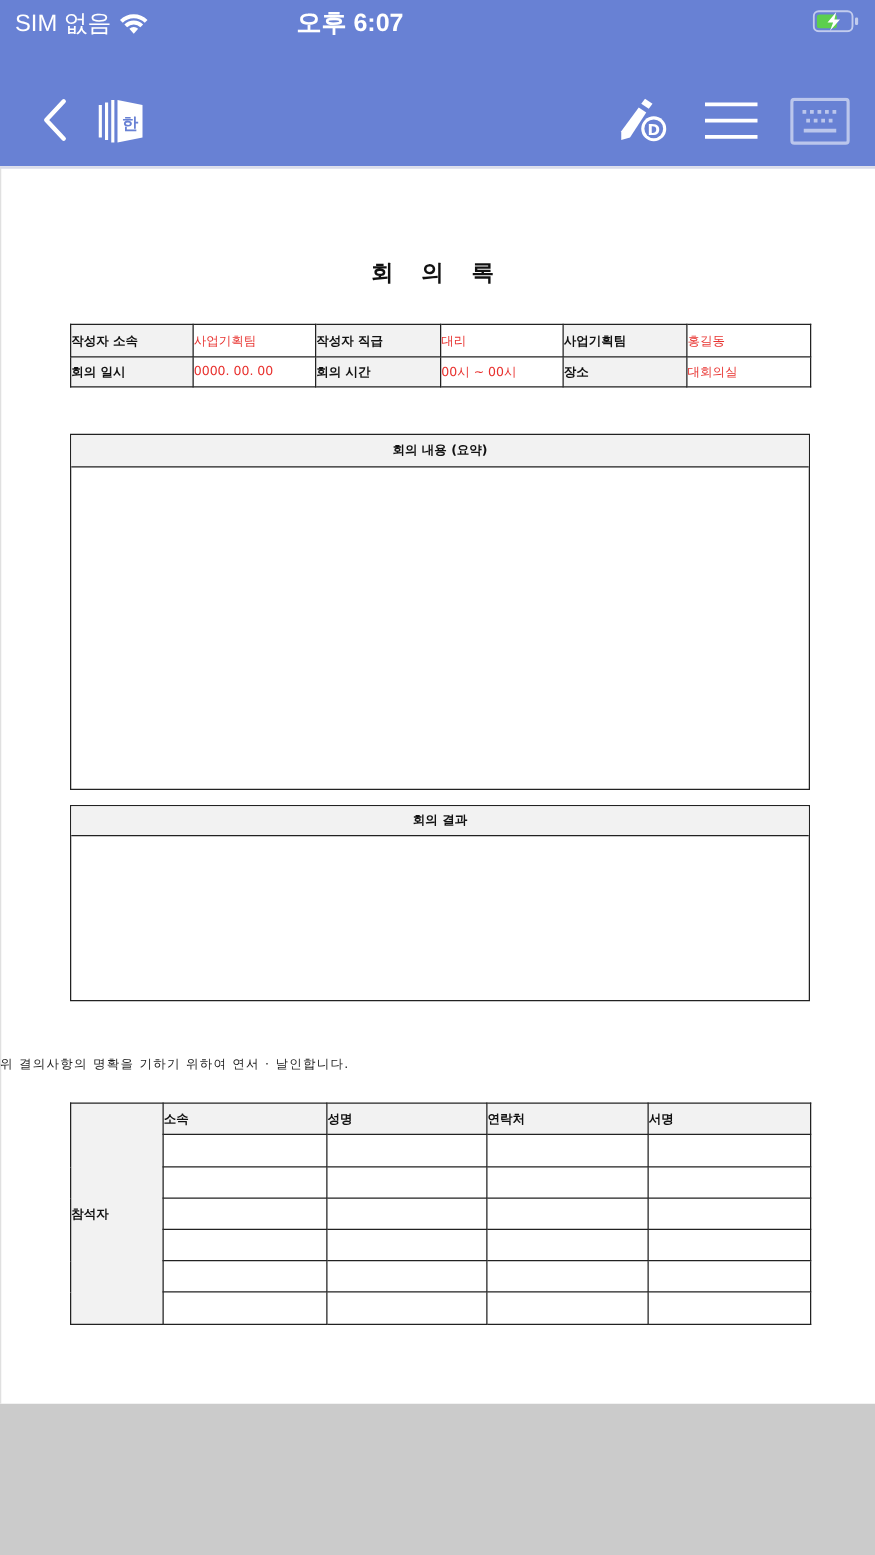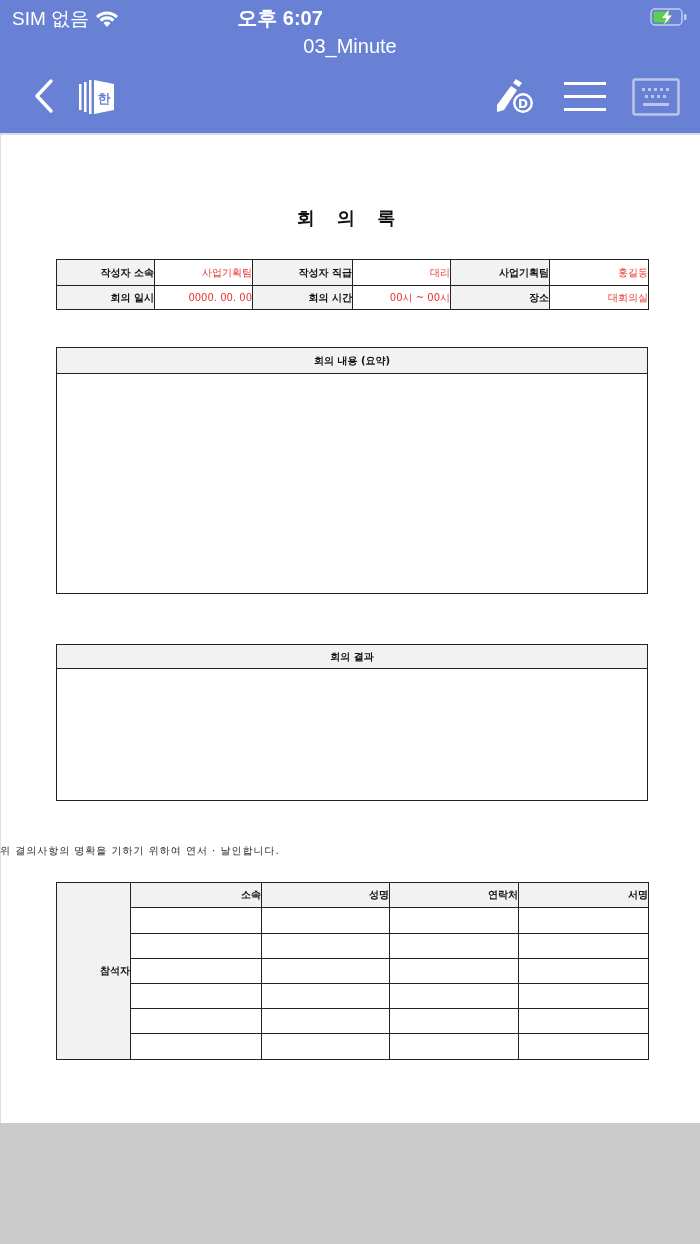--- a/index.html
+++ b/index.html
@@ -6,21 +6,21 @@
   html, body { width: 700px; height: 1244px; overflow: hidden; background: #cbcbcb; font-family: "DejaVu Sans", sans-serif; }
   .topbar { position: absolute; left: 0; top: 0; width: 700px; height: 133px; background: #6881d4; color: #fff; }
   .status-left { position: absolute; left: 12px; top: 6px; font-size: 19px; font-family: "Liberation Sans", sans-serif; display: flex; align-items: center; gap: 6px; }
   .status-time { position: absolute; left: 0; width: 560px; top: 5px; text-align: center; font-size: 20px; font-weight: bold; font-family: "Liberation Sans", sans-serif; }
   .doc-title { position: absolute; left: 0; width: 700px; top: 35px; text-align: center; font-size: 20px; font-family: "Liberation Sans", sans-serif; }
   .battery { position: absolute; left: 650px; top: 8px; width: 38px; height: 18px; }
   .tb-icon { position: absolute; display: block; }
   .page { position: absolute; left: 0; top: 133px; width: 700px; height: 990px; background: #fff; border-left: 1px solid #e0e0e0; border-top: 2px solid #d9dcea; }
   .page-title { position: absolute; left: 0; width: 700px; top: 206px; text-align: center; font-size: 18px; font-weight: bold; letter-spacing: 8px; color: #111; }
   table { border-collapse: collapse; position: absolute; table-layout: fixed; }
-  td { border: 1.5px solid #222; font-size: 10px; text-align: right; color: #111; padding: 0; margin-left: 40px; }
+  td { border: 1.5px solid #222; font-size: 10px; text-align: left; color: #111; padding: 0; margin-left: 40px; }
   td.lbl { background: #f2f2f2; font-weight: bold; }
   td.val { color: #e8322f; }
   .box { position: absolute; border: 1.5px solid #222; background: #fff; }
   .box-head { height: 26px; background: #f2f2f2; border-bottom: 1.5px solid #222; font-size: 10px; font-weight: bold; text-align: center; line-height: 25px; color: #111; }
   .declaration { position: absolute; left: 0; width: 700px; top: 844px; text-align: left; font-size: 10px; color: #222; letter-spacing: 1px; }
 </style>
 </head>
 <body>
 
 <div class="topbar">
@@ -32,21 +32,20 @@
       <path d="M1 6 A15.5 15.5 0 0 1 23 6 L20.8 8.2 A12.5 12.5 0 0 0 3.2 8.2 Z" fill="#fff"></path>
     </svg>
   </div>
   <div class="status-time">오후 6:07</div>
   <svg class="battery" viewBox="0 0 38 18">
     <rect x="1" y="1" width="31" height="16" rx="4" fill="none" stroke="rgba(255,255,255,0.6)" stroke-width="1.5"></rect>
     <rect x="34" y="6" width="2.5" height="6" rx="1" fill="rgba(255,255,255,0.6)"></rect>
     <rect x="3.5" y="3.5" width="16" height="11" rx="2" fill="#5ccf4e"></rect>
     <path d="M19 1.5 L12 10 L16.5 10 L14 16.5 L22 7.5 L17.5 7.5 Z" fill="#fff"></path>
   </svg>
-  <div class="doc-title">03_Minute</div>
 
   <svg class="tb-icon" style="left:30px;top:78px" width="26" height="36" viewBox="0 0 26 36">
     <path d="M21 3 L7 18 L21 33" fill="none" stroke="#fff" stroke-width="3.5" stroke-linecap="round" stroke-linejoin="round"></path>
   </svg>
   <svg class="tb-icon" style="left:78px;top:79px" width="38" height="36" viewBox="0 0 38 36">
     <rect x="1" y="5" width="2.5" height="26" fill="#fff"></rect>
     <rect x="6" y="3" width="2.5" height="30" fill="#fff"></rect>
     <rect x="11" y="1" width="2.5" height="34" fill="#fff"></rect>
     <path d="M16 1 L36 5 L36 31 L16 35 Z" fill="#fff"></path>
     <text x="26" y="24" font-size="13" font-weight="bold" fill="#6881d4" text-anchor="middle" font-family="DejaVu Sans, sans-serif">한</text>
@@ -107,21 +106,21 @@
     <td class="lbl">회의 일시</td>
     <td class="val">0000. 00. 00</td>
     <td class="lbl">회의 시간</td>
     <td class="val">00시 ~ 00시</td>
     <td class="lbl">장소</td>
     <td class="val">대회의실</td>
   </tr>
 </tbody>
   </table>
 
-<div class="box" style="left:56px;top:347px;width:592px;height:247px;">
+<div class="box" style="left:56px;top:347px;width:592px;height:285px;">
   <div class="box-head">회의 내용 (요약)</div>
   <div style="height:256px;"></div>
 </div>
 
 <div class="box" style="left:56px;top:644px;width:592px;height:157px;">
   <div class="box-head" style="height:24px;line-height:23px;">회의 결과</div>
   <div style="height:130px;"></div>
 </div>
 
 <div class="declaration">위 결의사항의 명확을 기하기 위하여 연서 · 날인합니다.</div>

